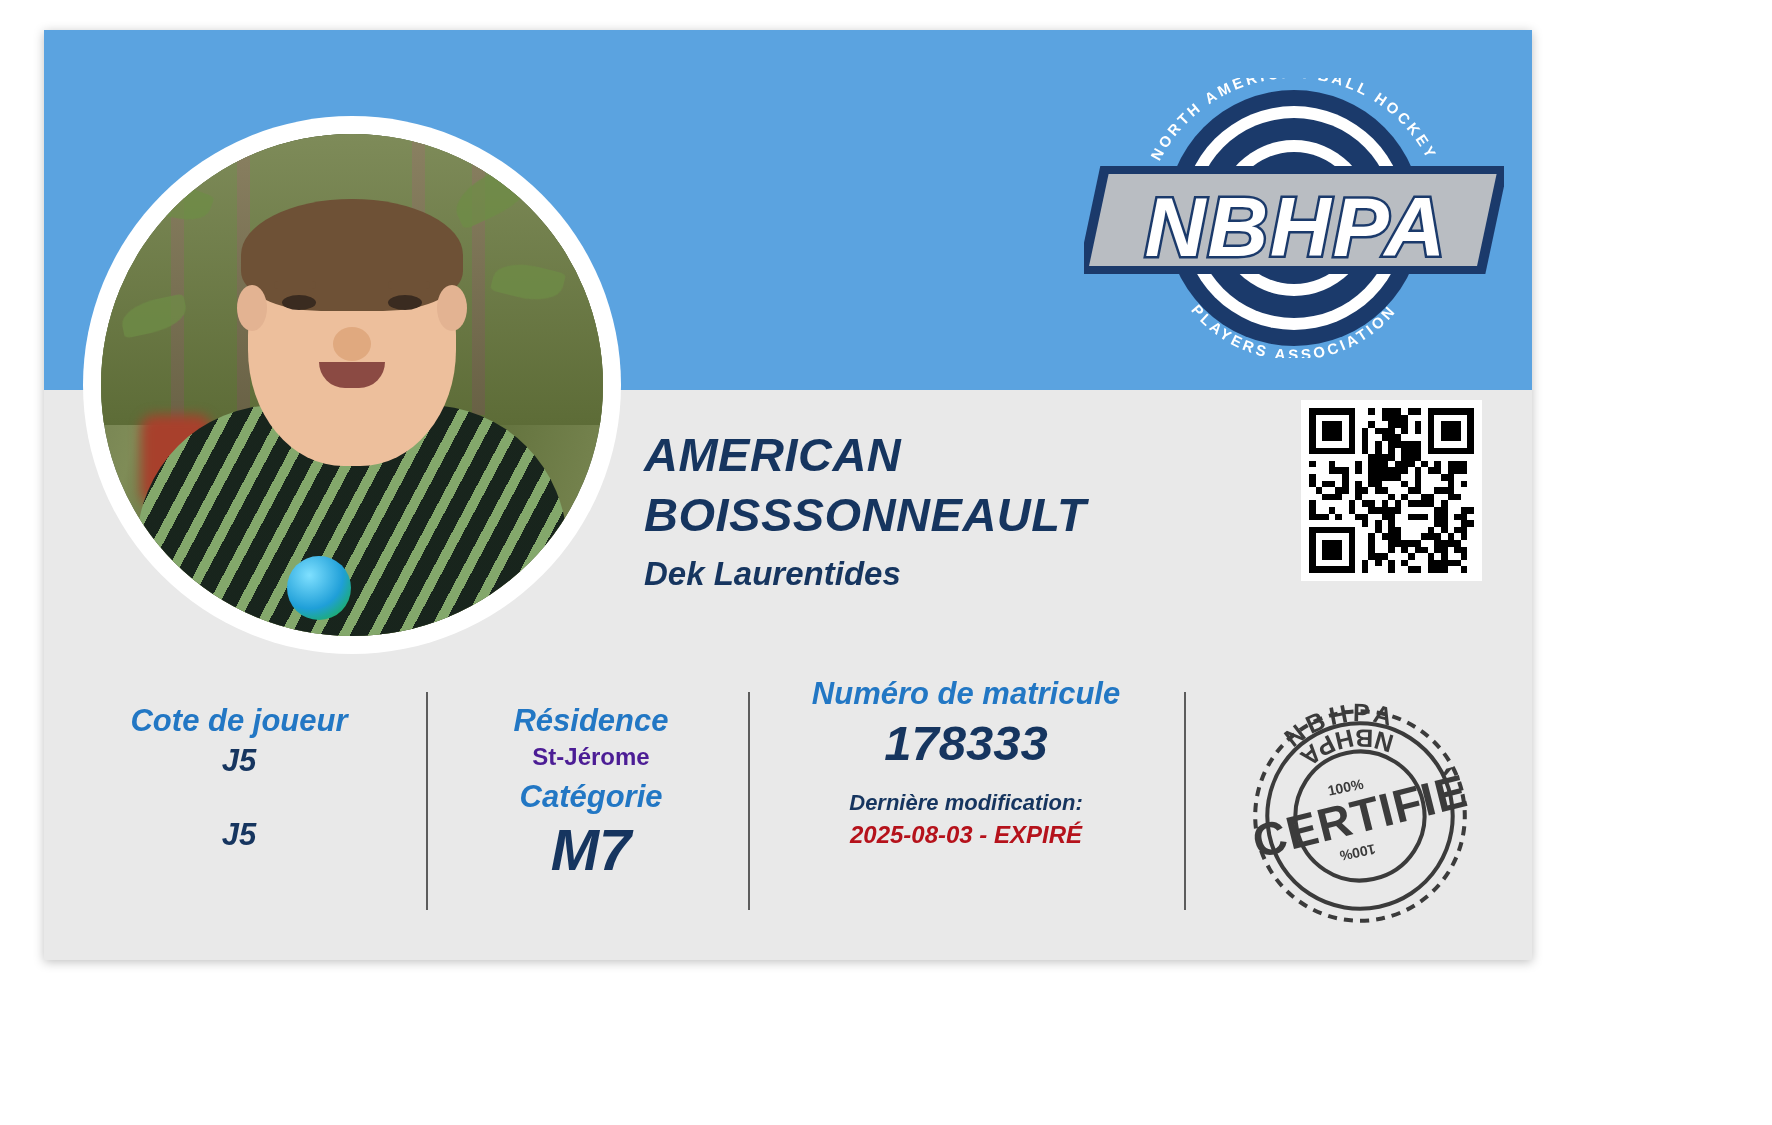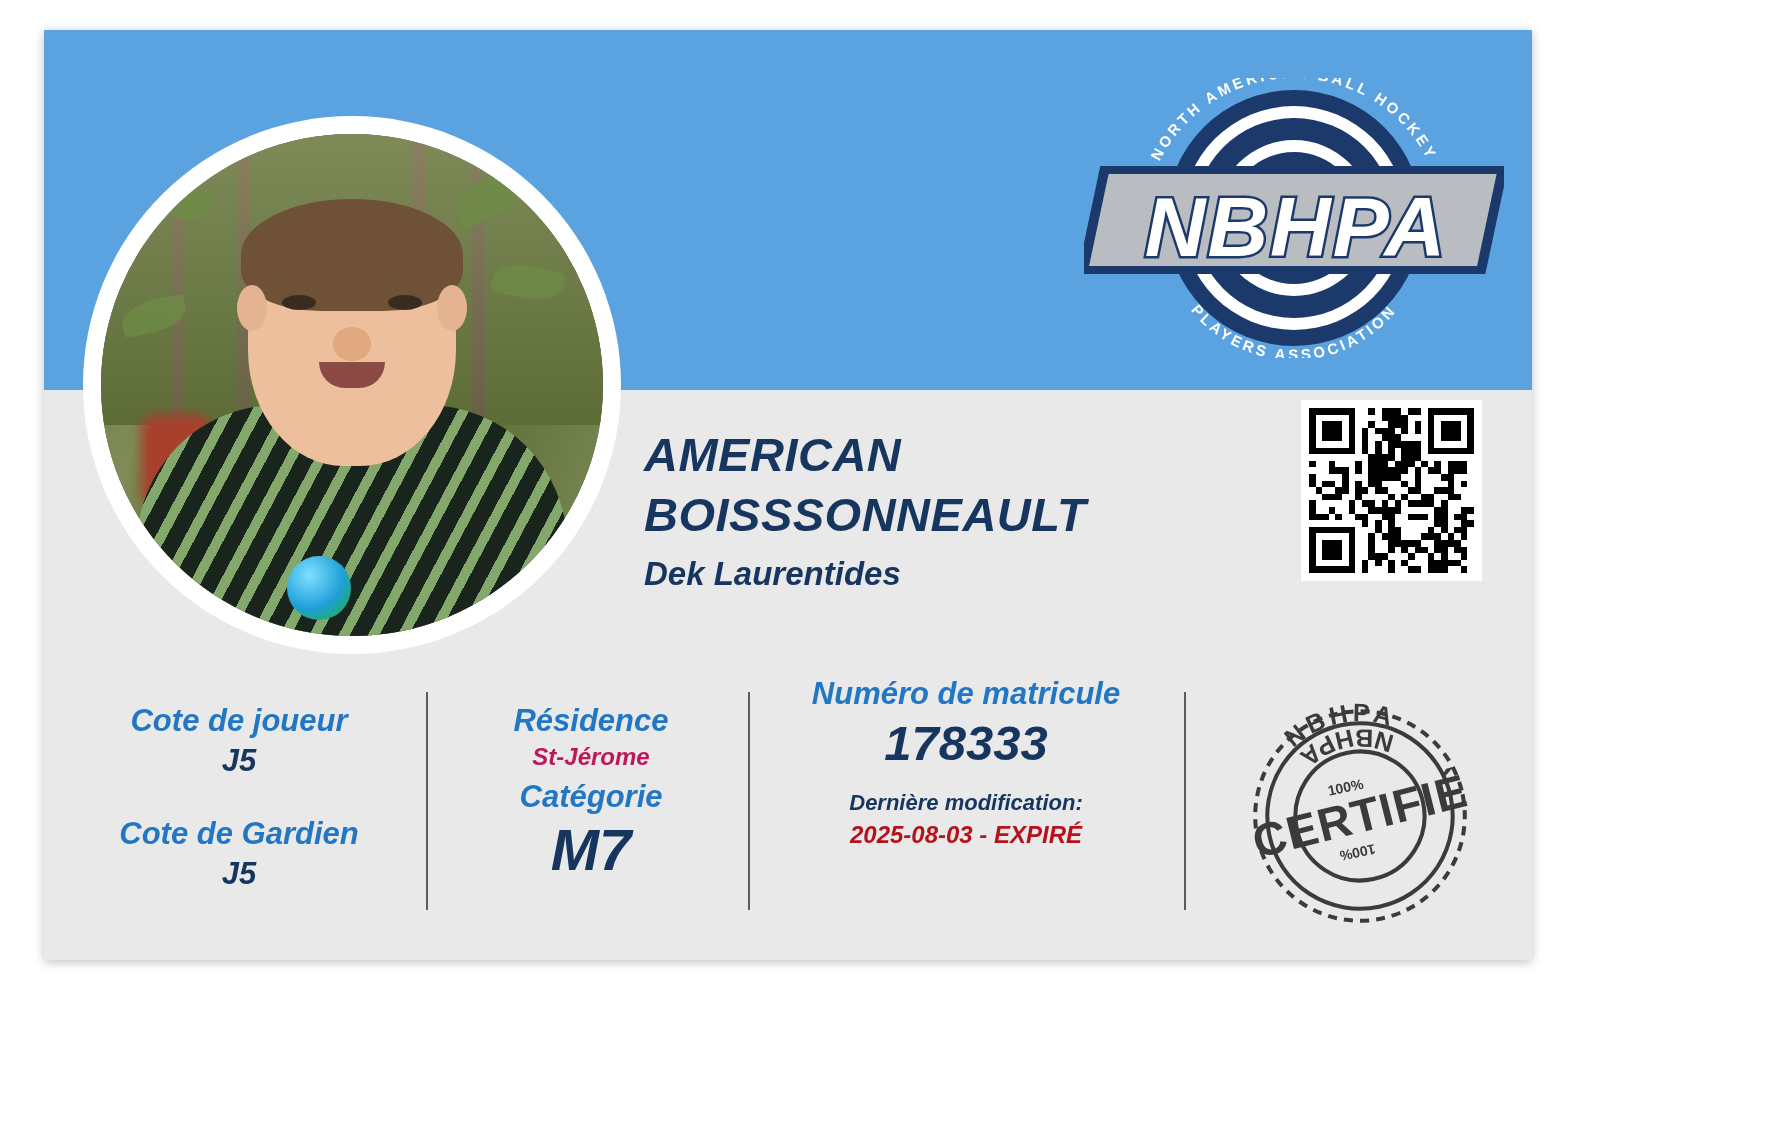--- a/index.html
+++ b/index.html
@@ -287,23 +287,22 @@
     line-height: 1.25;
   }
   .val-dark {
     color: #16355f;
     font-weight: bold;
     font-style: italic;
     font-size: 31px;
     line-height: 1.3;
   }
   .val-small {
-    color: #be185d;
+    color: #4c1d95;
     font-weight: bold;
-    font-style: italic;
     font-size: 24px;
     line-height: 1.3;
   }
   .val-big {
     color: #16355f;
     font-weight: bold;
     font-style: italic;
     font-size: 58px;
     line-height: 1.15;
   }
@@ -1041,21 +1040,20 @@
 
     <div class="info-row">
       <div class="divider div1"></div>
       <div class="divider div2"></div>
       <div class="divider div3"></div>
 
       <div class="col col-rating">
         <div class="lbl-blue">Cote de joueur</div>
         <div class="val-dark">J5</div>
         <div class="gap"></div>
-        <div class="lbl-blue">Cote de Gardien</div>
         <div class="val-dark">J5</div>
       </div>
 
       <div class="col col-res">
         <div class="lbl-blue">Résidence</div>
         <div class="val-small">St-Jérome</div>
         <div class="lbl-blue" style="margin-top:6px">Catégorie</div>
         <div class="val-big">M7</div>
       </div>
 

